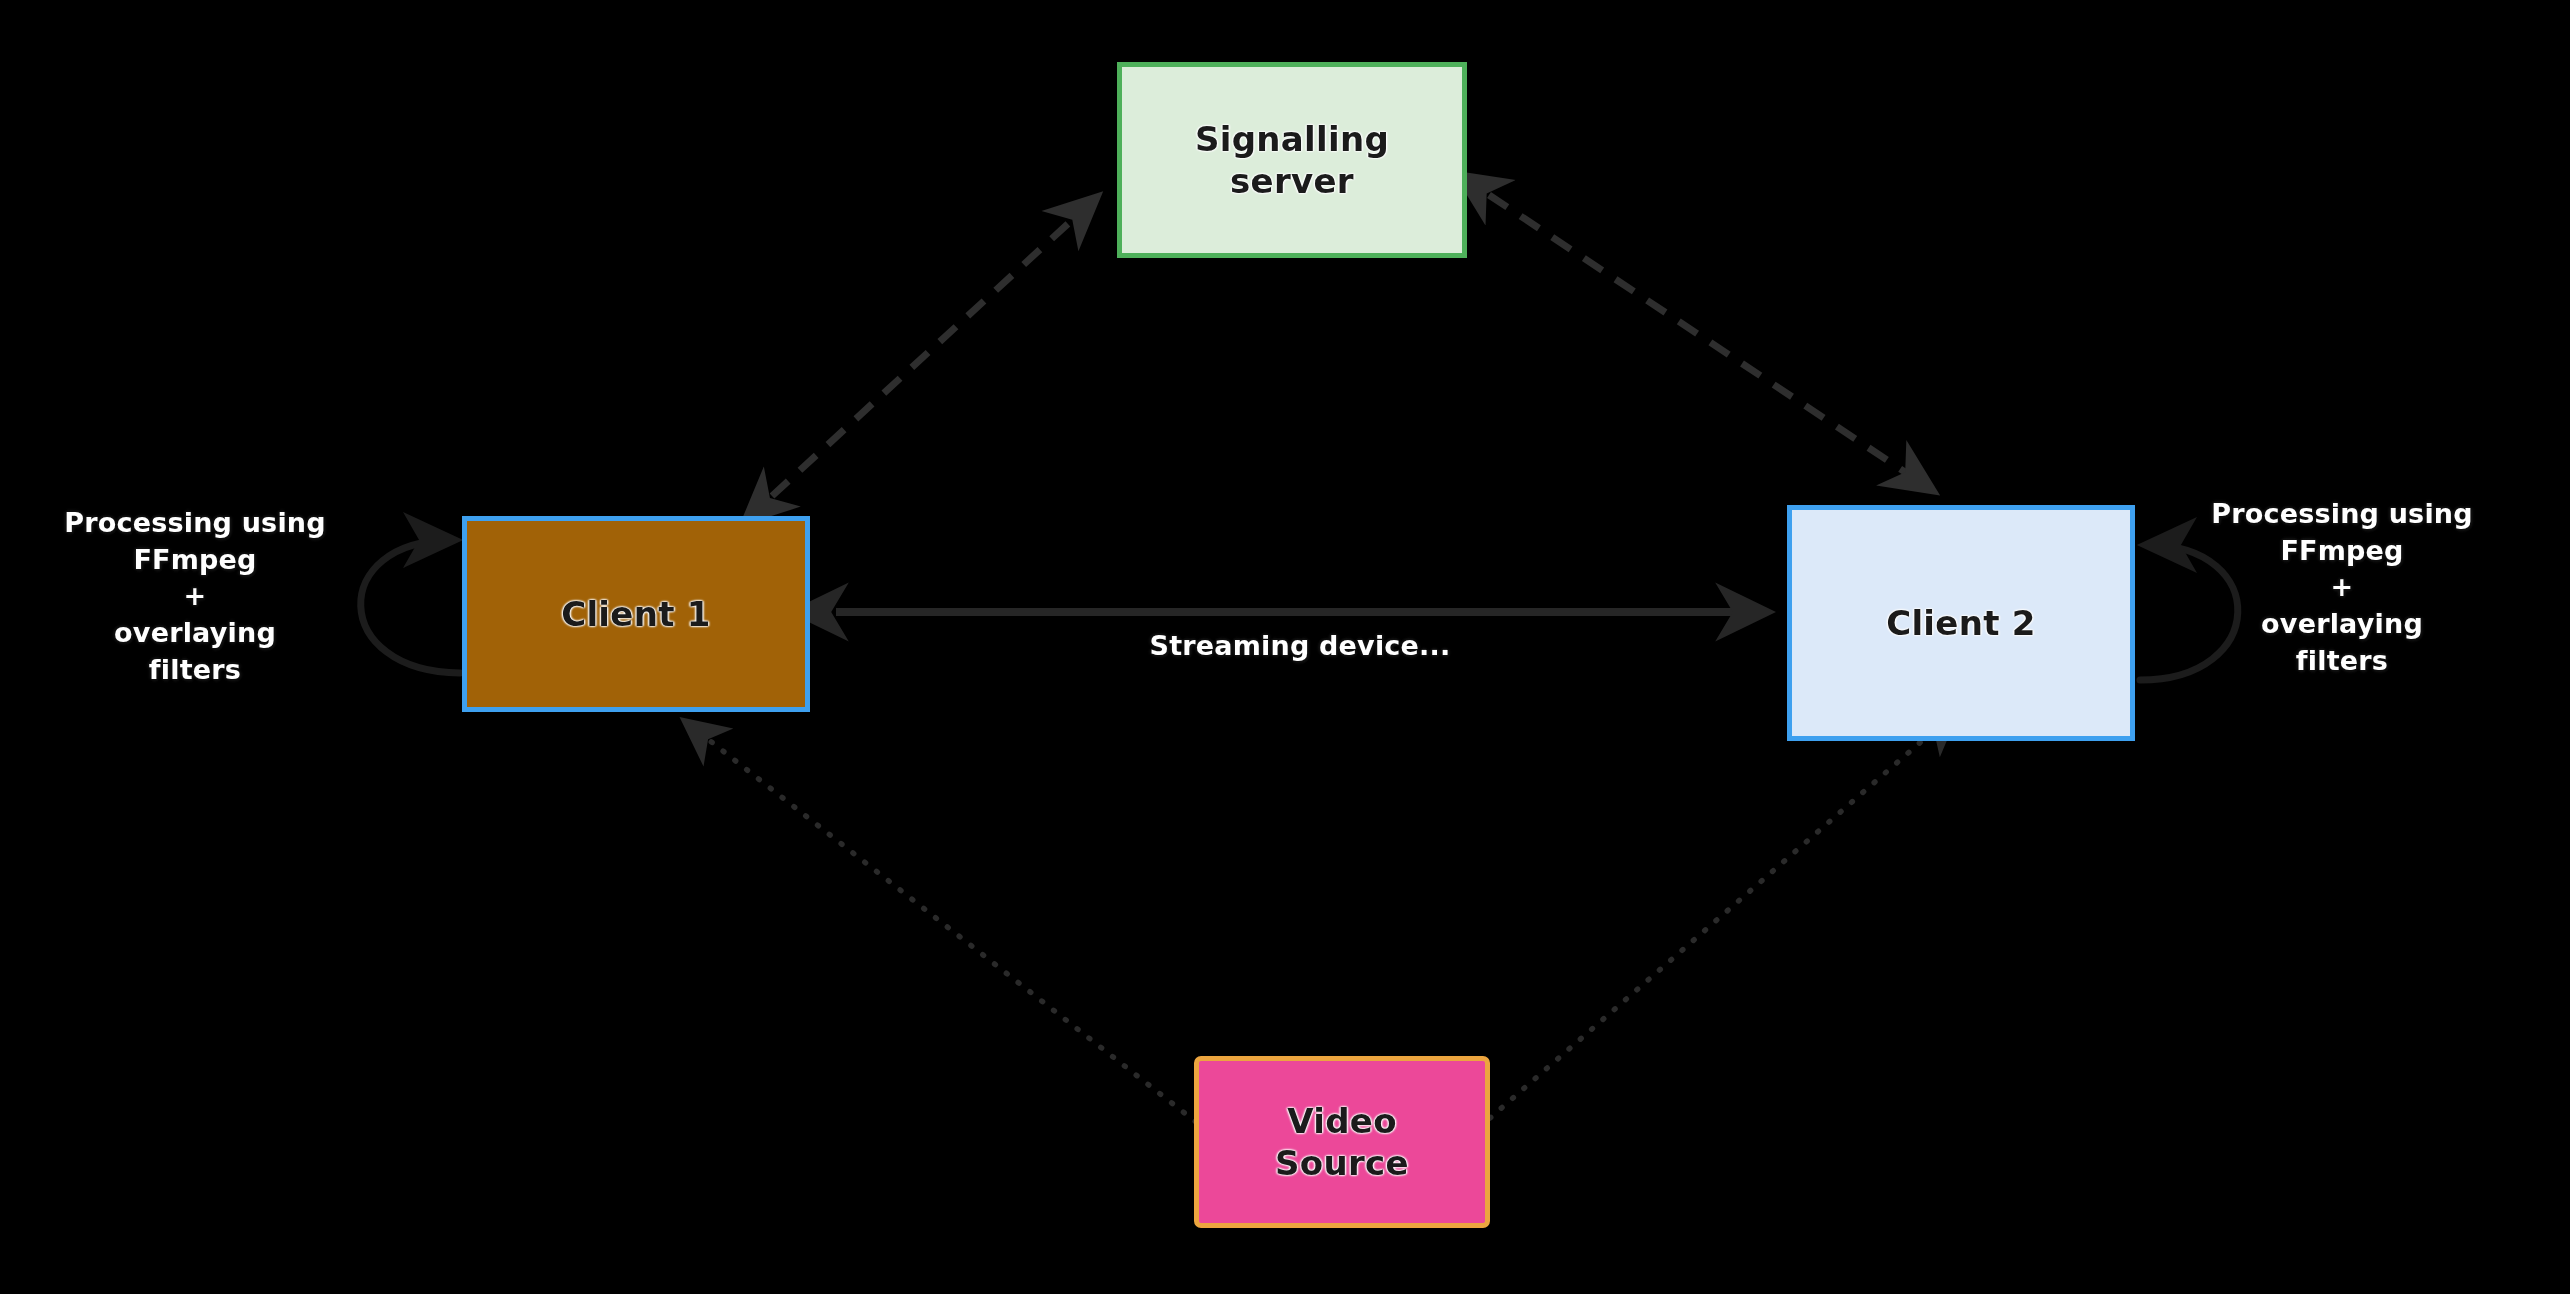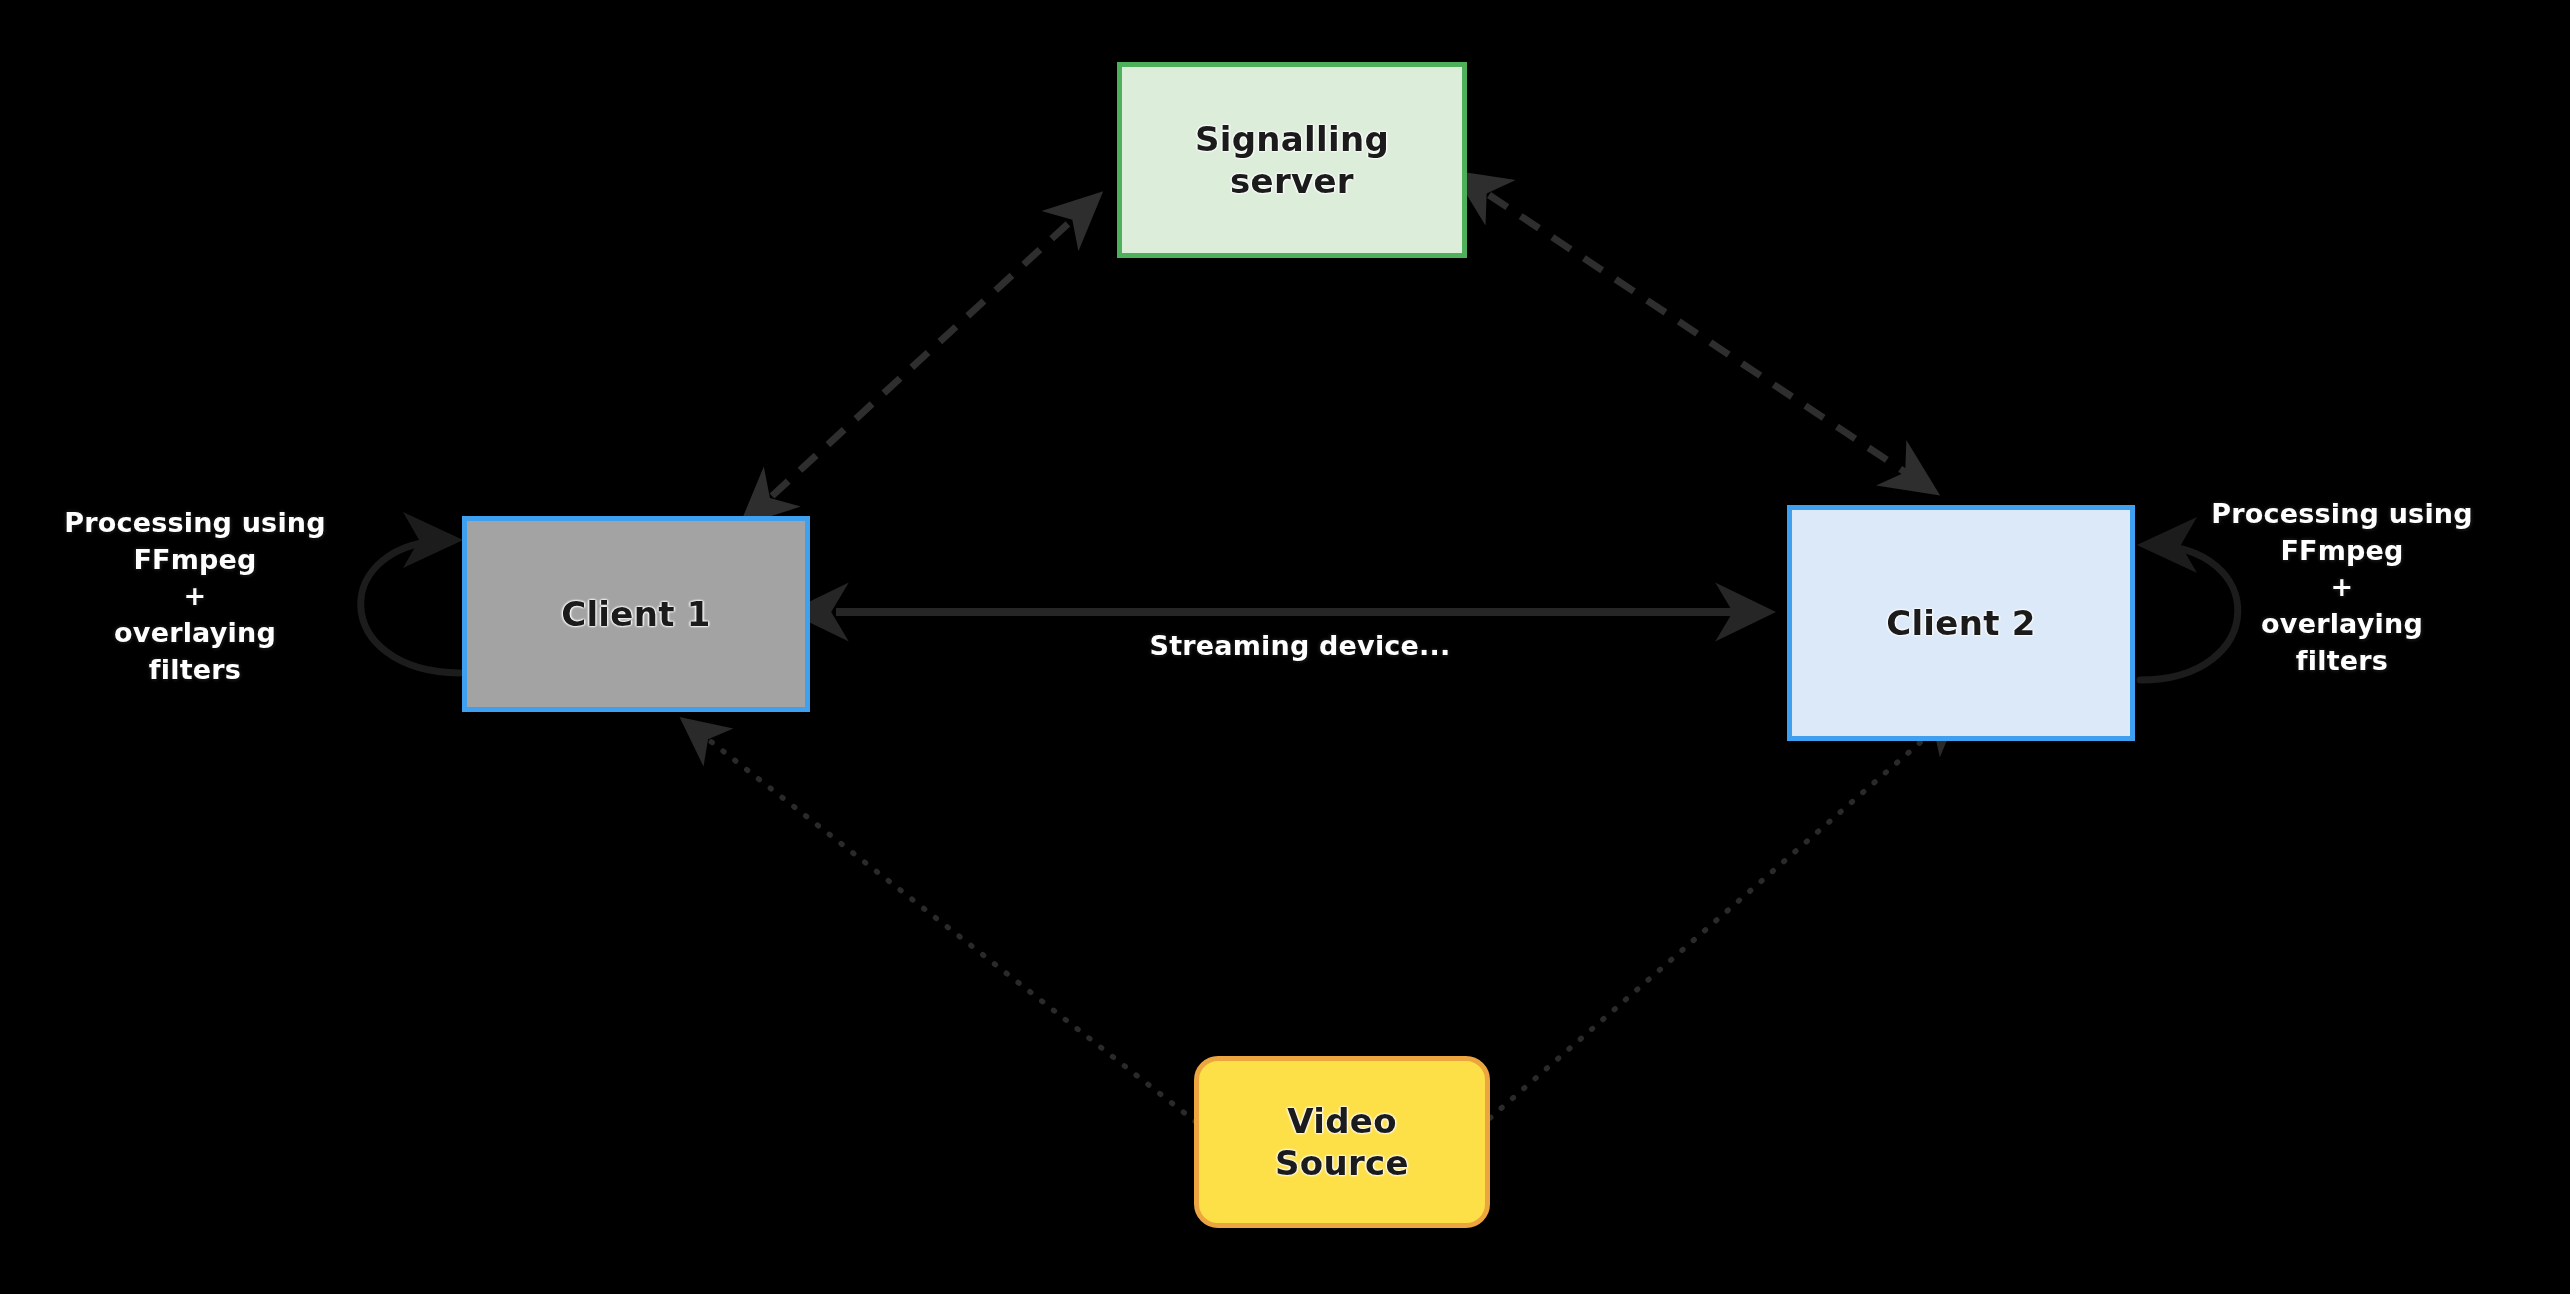--- a/index.html
+++ b/index.html
@@ -52,39 +52,39 @@
     width: 350px;
     height: 196px;
     background: #dcedda;
     border: 5px solid #4eb05a;
   }
   #node-client1 {
     left: 462px;
     top: 516px;
     width: 348px;
     height: 196px;
-    background: #a3a3a3;
+    background: #a16207;
     border: 5px solid #3ea0ef;
   }
   #node-client2 {
     left: 1787px;
     top: 505px;
     width: 348px;
     height: 236px;
     background: #dce9f9;
     border: 5px solid #3ea0ef;
   }
   #node-video-source {
     left: 1194px;
     top: 1056px;
     width: 296px;
     height: 172px;
-    background: #fde047;
+    background: #ec4899;
     border: 5px solid #eca53f;
-    border-radius: 24px;
+    border-radius: 7px;
   }
 
   
   .caption {
     position: absolute;
     text-align: center;
     font-family: "DejaVu Sans", sans-serif;
     font-weight: 700;
     font-size: 27px;
     line-height: 1.36;

